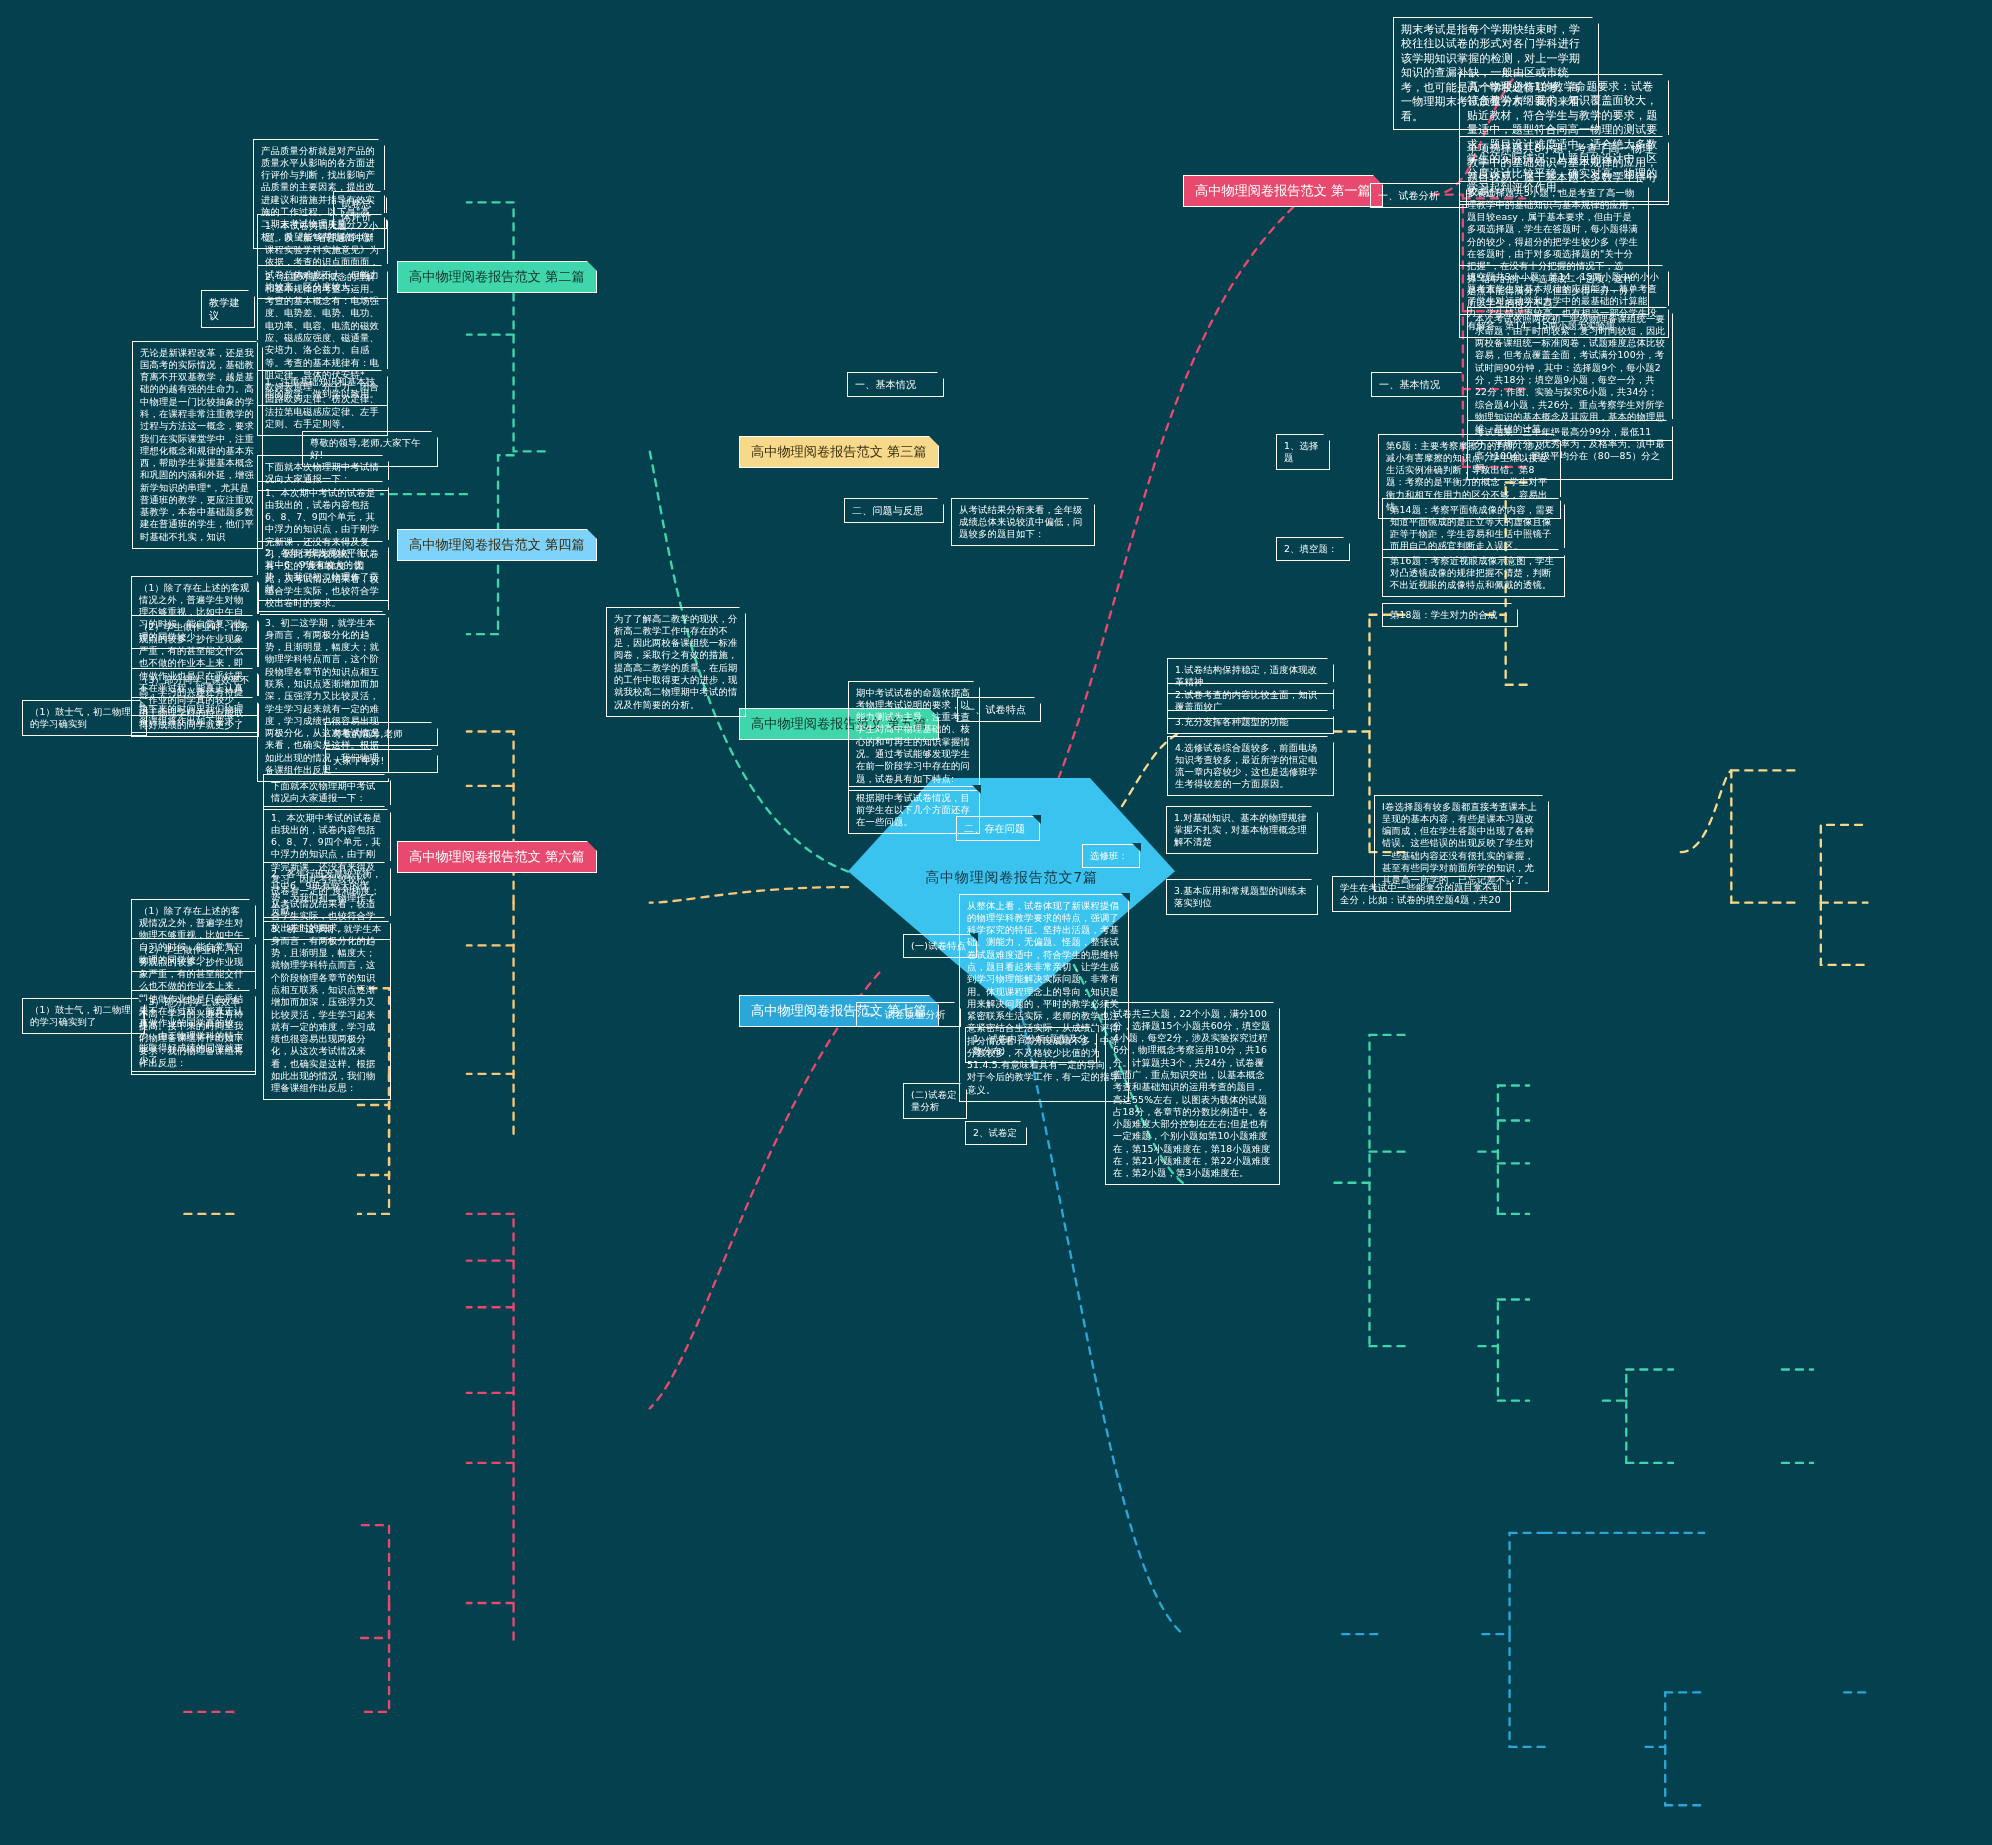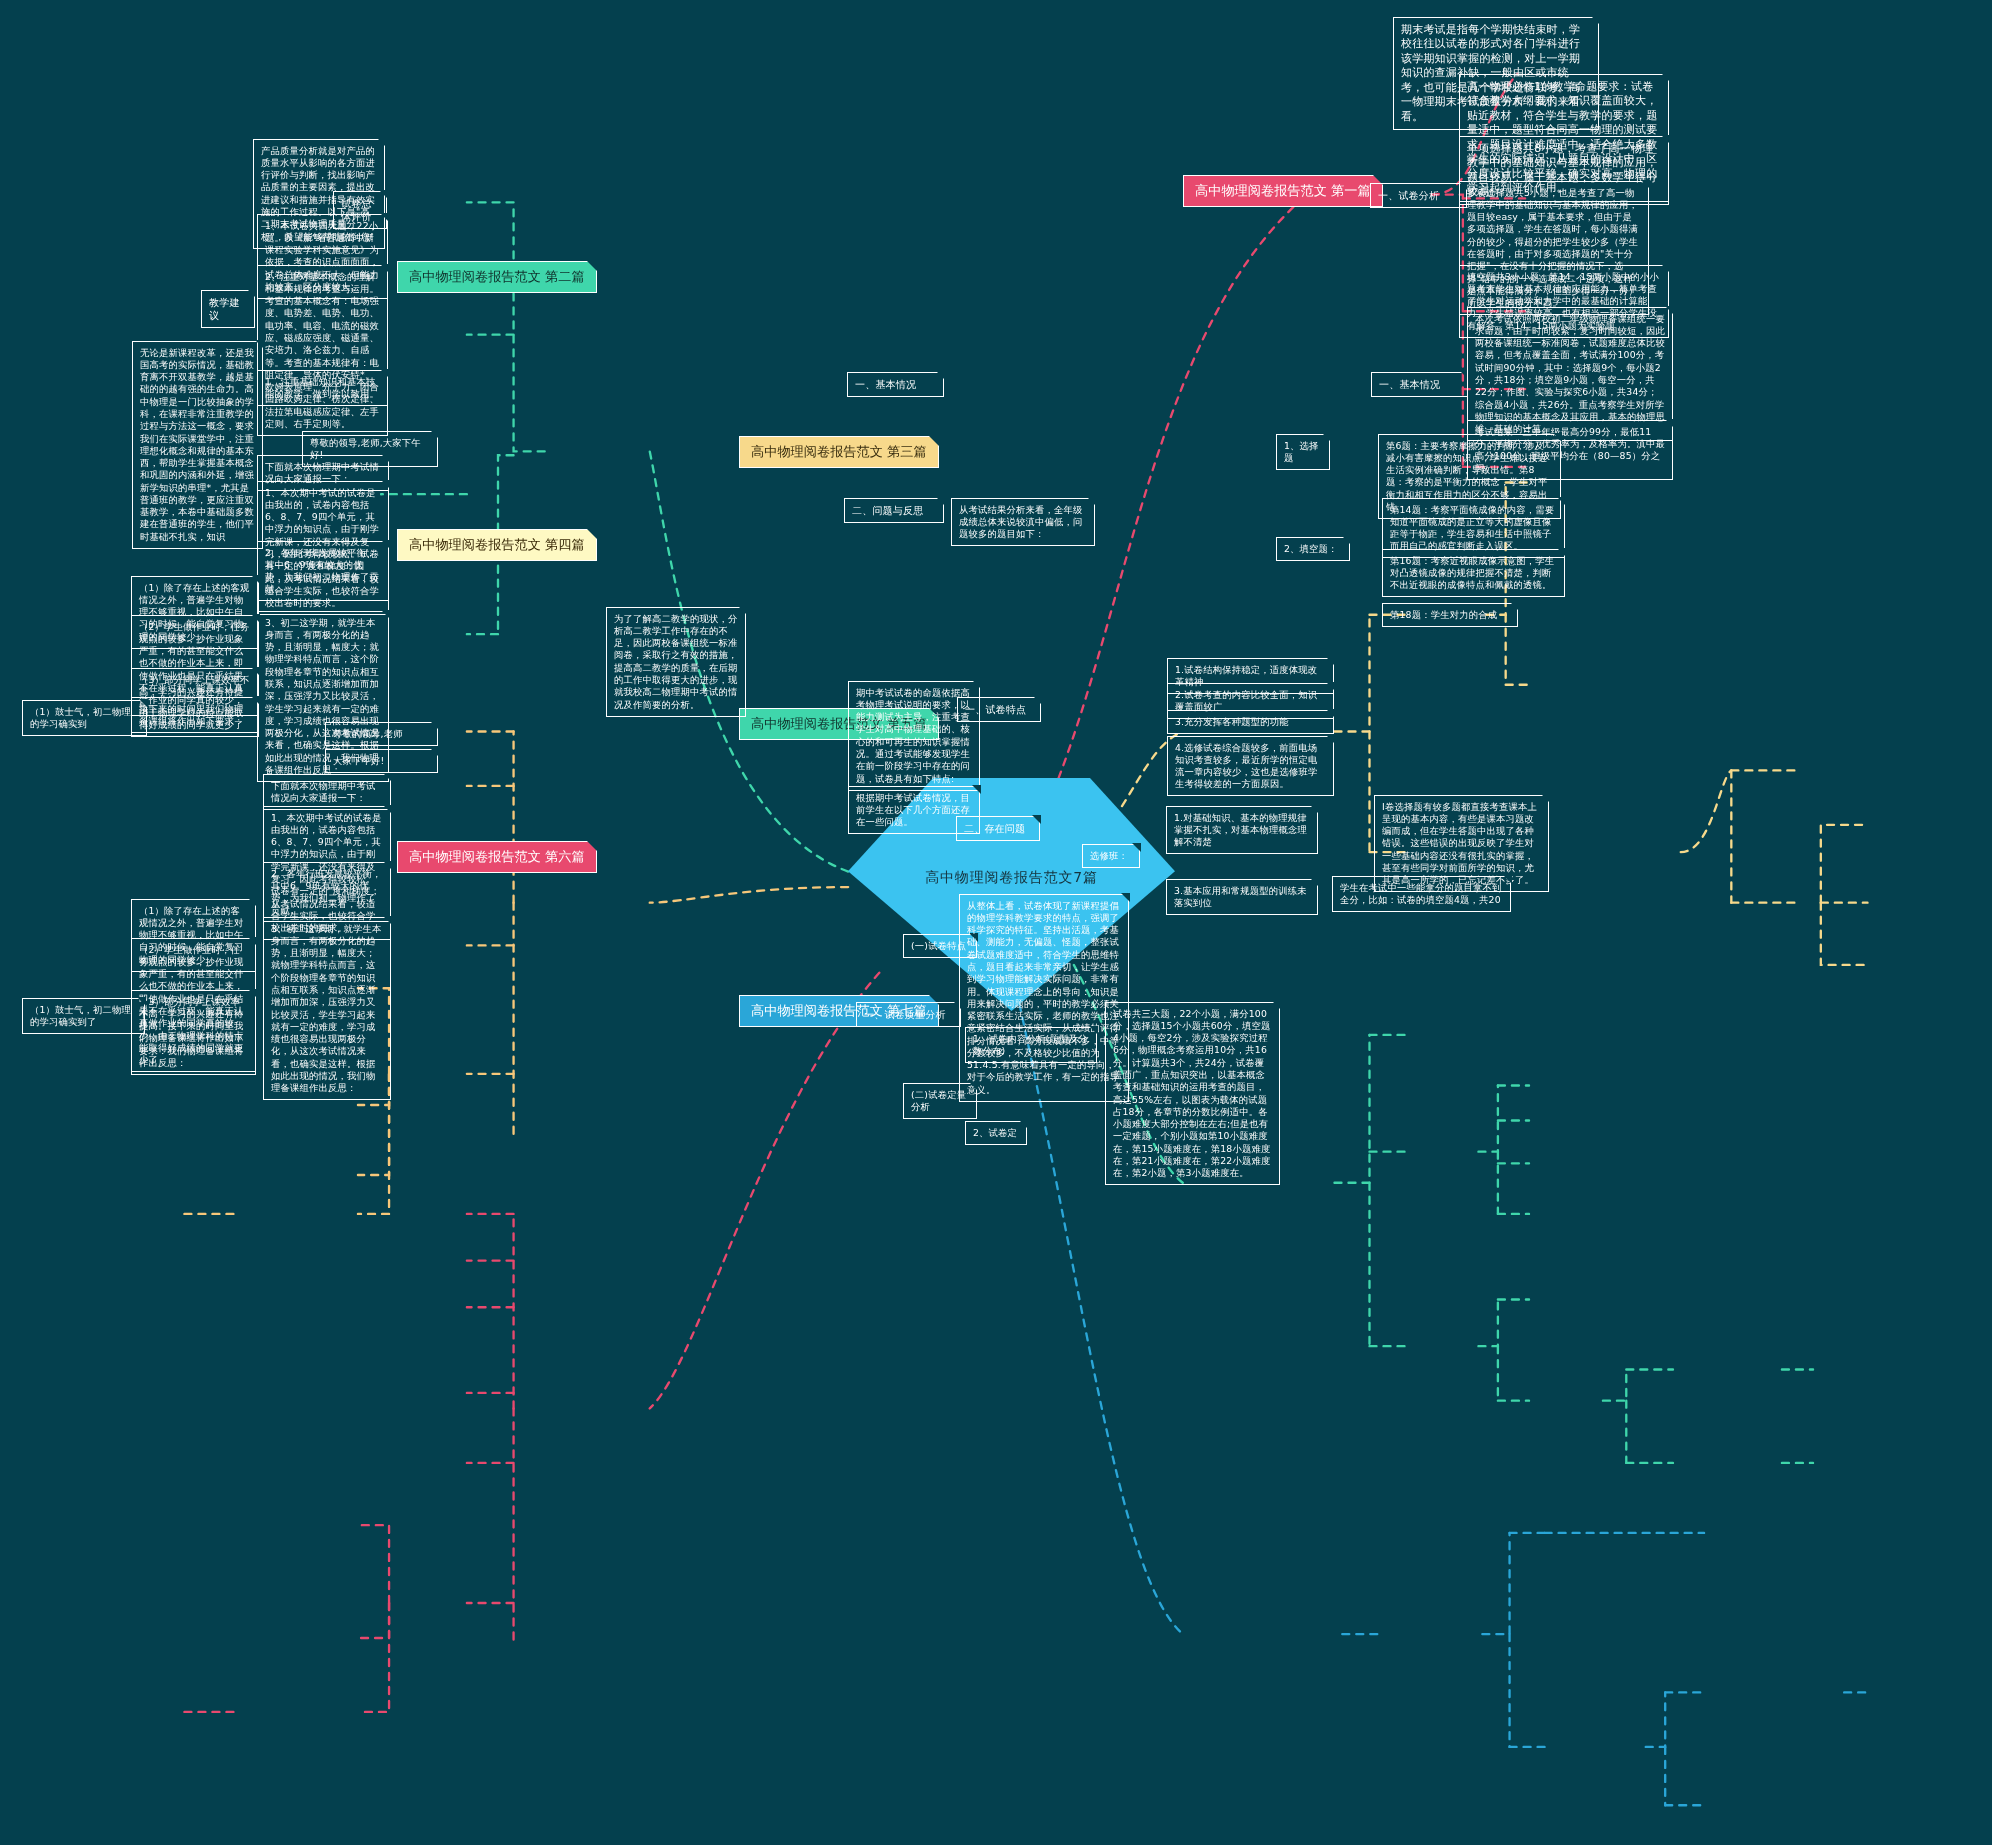--- a/index.html
+++ b/index.html
@@ -54,21 +54,21 @@
     color:#1b1b1b;
   }
   .branch::after{
     content:"";position:absolute;top:-1.6px;right:-1.6px;
     border-top:11px solid #04404e;
     border-left:11px solid transparent;
   }
   .b1{background:#e8496e;color:#ffffff;}
   .b2{background:#3fd6ab;color:#10322c;}
   .b3{background:#f7d98b;color:#3a2f10;}
-  .b4{background:#fef9c3;color:#3a2a08;}
+  .b4{background:#7dd3fc;color:#3a2a08;}
   .b5{background:#3fd6ab;color:#10322c;}
   .b6{background:#e8496e;color:#ffffff;}
   .b7{background:#2aa6d8;color:#ffffff;}
 </style>
 </head>
 <body>
 
 <div id="canvas">
   <svg id="wires" viewBox="0 0 2560 2371" width="1992" height="1845">
     <g fill="none" stroke-linecap="round">
@@ -397,21 +397,21 @@
 
   <div class="node small" style="left:856px;top:1002px;width:105px;">
     <span>一、试卷质量分析</span>
   </div>
   <div class="node tiny" style="left:903px;top:934px;width:74px;">
     <span>(一)试卷特点</span>
   </div>
   <div class="node tiny" style="left:959px;top:894px;width:170px;">
     <span>从整体上看，试卷体现了新课程提倡的物理学科教学要求的特点，强调了科学探究的特征。坚持出活题，考基础、测能力，无偏题、怪题，整张试卷试题难度适中，符合学生的思维特点，题目看起来非常亲切，让学生感到学习物理能解决实际问题，非常有用。体现课程理念上的导向：知识是用来解决问题的，平时的教学必须关紧密联系生活实际，老师的教学也注意紧密结合生活实际，从成绩的评得排分情况看，高分段成绩不多，中等分数较多，不及格较少比值的为51.4.5.有意味着具有一定的导向，对于今后的教学工作，有一定的指导意义。</span>
   </div>
-  <div class="node tiny" style="left:903px;top:1083px;width:74px;">
+  <div class="node tiny" style="left:903px;top:1083px;width:64px;">
     <span>(二)试卷定量分析</span>
   </div>
   <div class="node tiny" style="left:965px;top:1027px;width:132px;">
     <span>1、试卷内容分析(题型及分数分布)</span>
   </div>
   <div class="node tiny" style="left:1105px;top:1002px;width:175px;">
     <span>试卷共三大题，22个小题，满分100分，选择题15个小题共60分，填空题4小题，每空2分，涉及实验探究过程6分，物理概念考察运用10分，共16分。计算题共3个，共24分，试卷覆盖面广，重点知识突出，以基本概念考查和基础知识的运用考查的题目，高达55%左右，以图表为载体的试题占18分，各章节的分数比例适中。各小题难度大部分控制在左右;但是也有一定难题，个别小题如第10小题难度在，第15小题难度在，第18小题难度在，第21小题难度在，第22小题难度在，第2小题，第3小题难度在。</span>
   </div>
   <div class="node tiny" style="left:965px;top:1121px;width:62px;">
     <span>2、试卷定</span>

